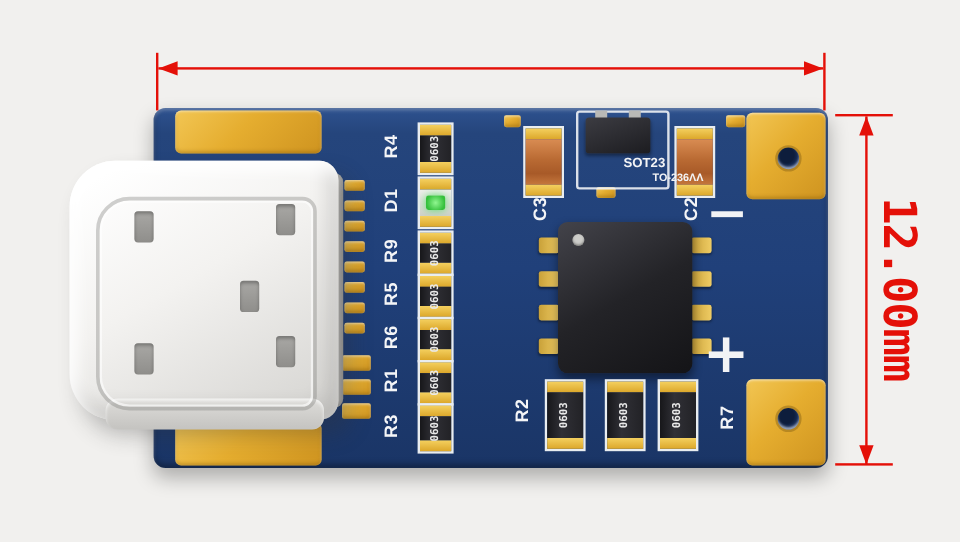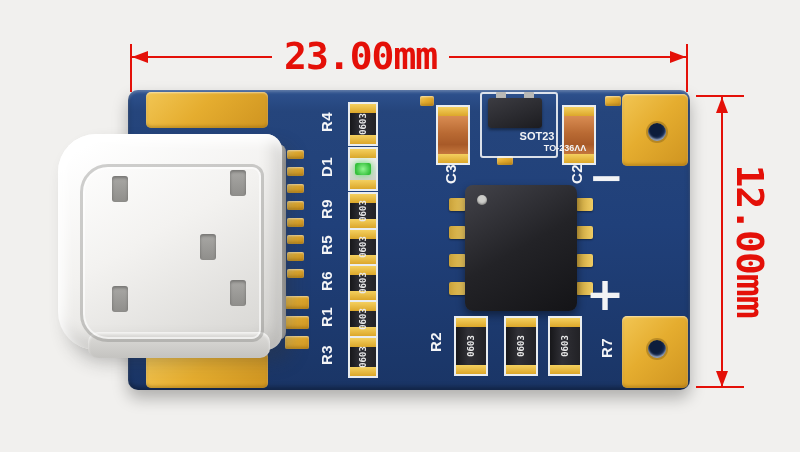--- a/index.html
+++ b/index.html
@@ -271,21 +271,20 @@
       <div class="notch" style="left:54px;  top:152px;"></div>
       <div class="notch" style="left:172px; top:146px;"></div>
     </div>
   </div>
 
   <div class="dim" style="left:130px; top:44px; width:2px; height:48px;"></div>
   <div class="dim" style="left:686px; top:44px; width:2px; height:48px;"></div>
   <div class="dim" style="left:132px; top:56px; width:554px; height:2px;"></div>
   <div class="arrow left" style="left:132px; top:51px;"></div>
   <div class="arrow right" style="left:670px; top:51px;"></div>
-  <div class="dim-label horiz">23.00mm</div>
 
   <div class="dim" style="left:696px; top:95px;  width:48px; height:2px;"></div>
   <div class="dim" style="left:696px; top:386px; width:48px; height:2px;"></div>
   <div class="dim" style="left:721px; top:97px;  width:2px; height:290px;"></div>
   <div class="arrow up" style="left:716px; top:97px;"></div>
   <div class="arrow down" style="left:716px; top:371px;"></div>
   <div class="dim-label vert">12.00mm</div>
 
 </div>
 

